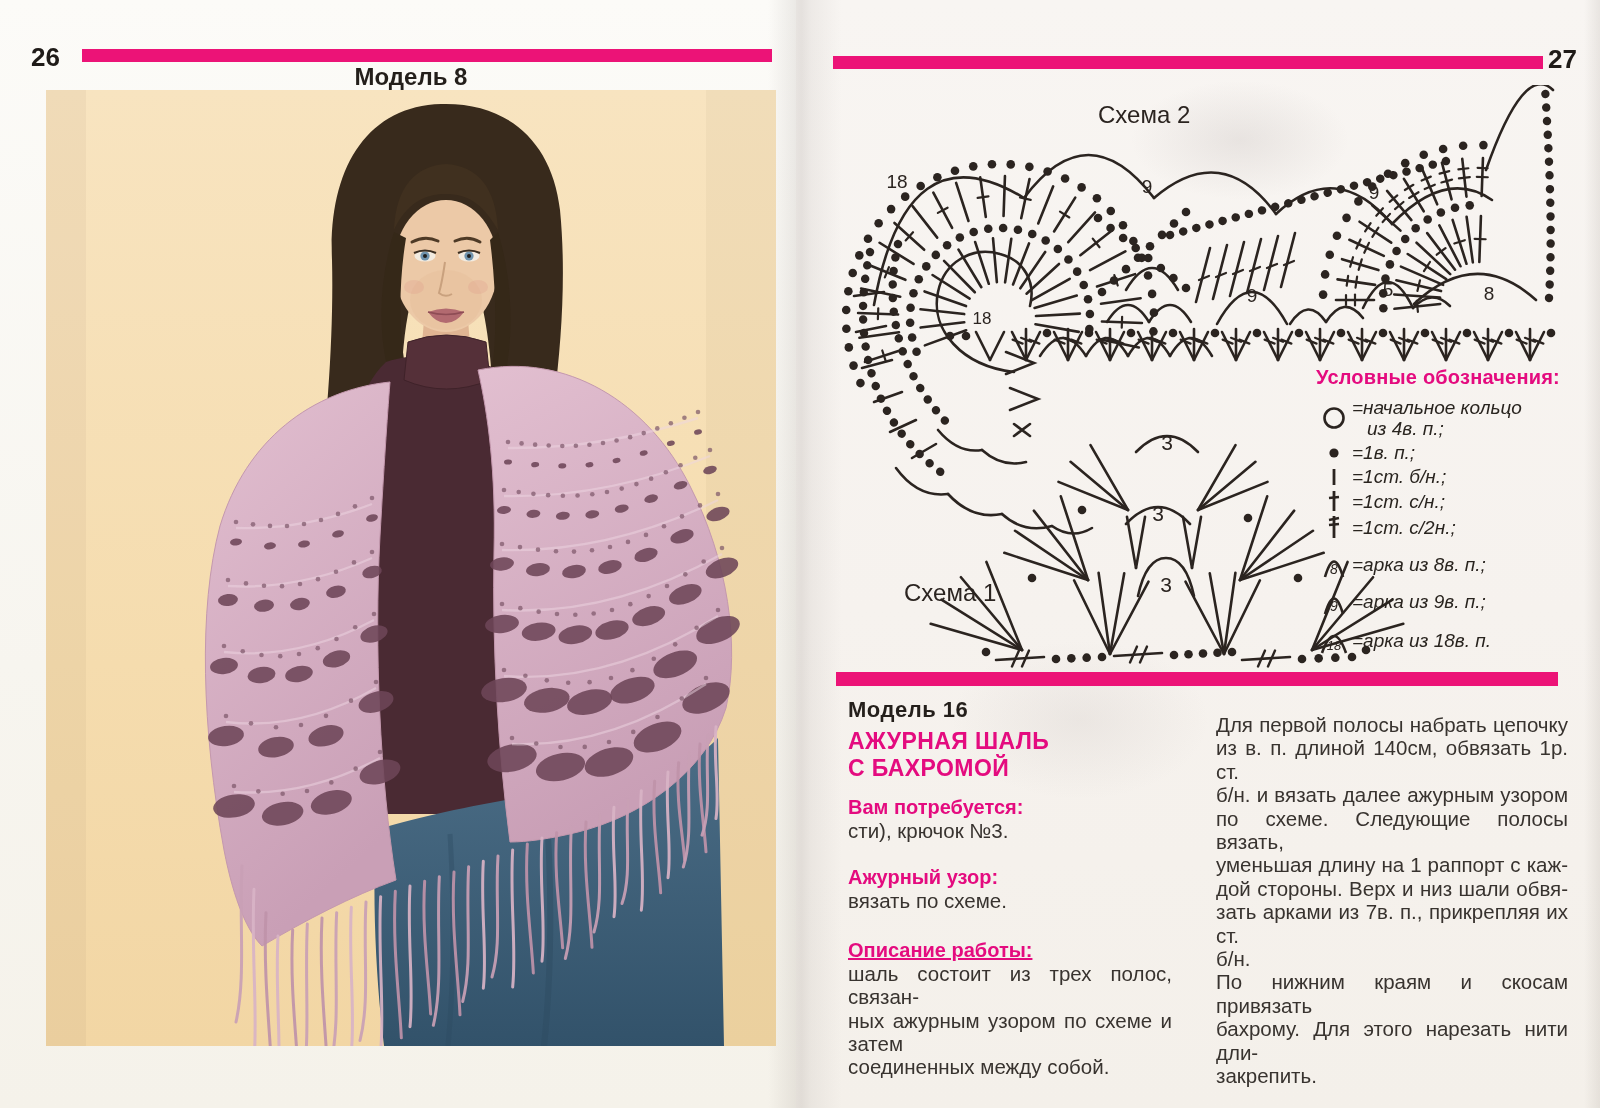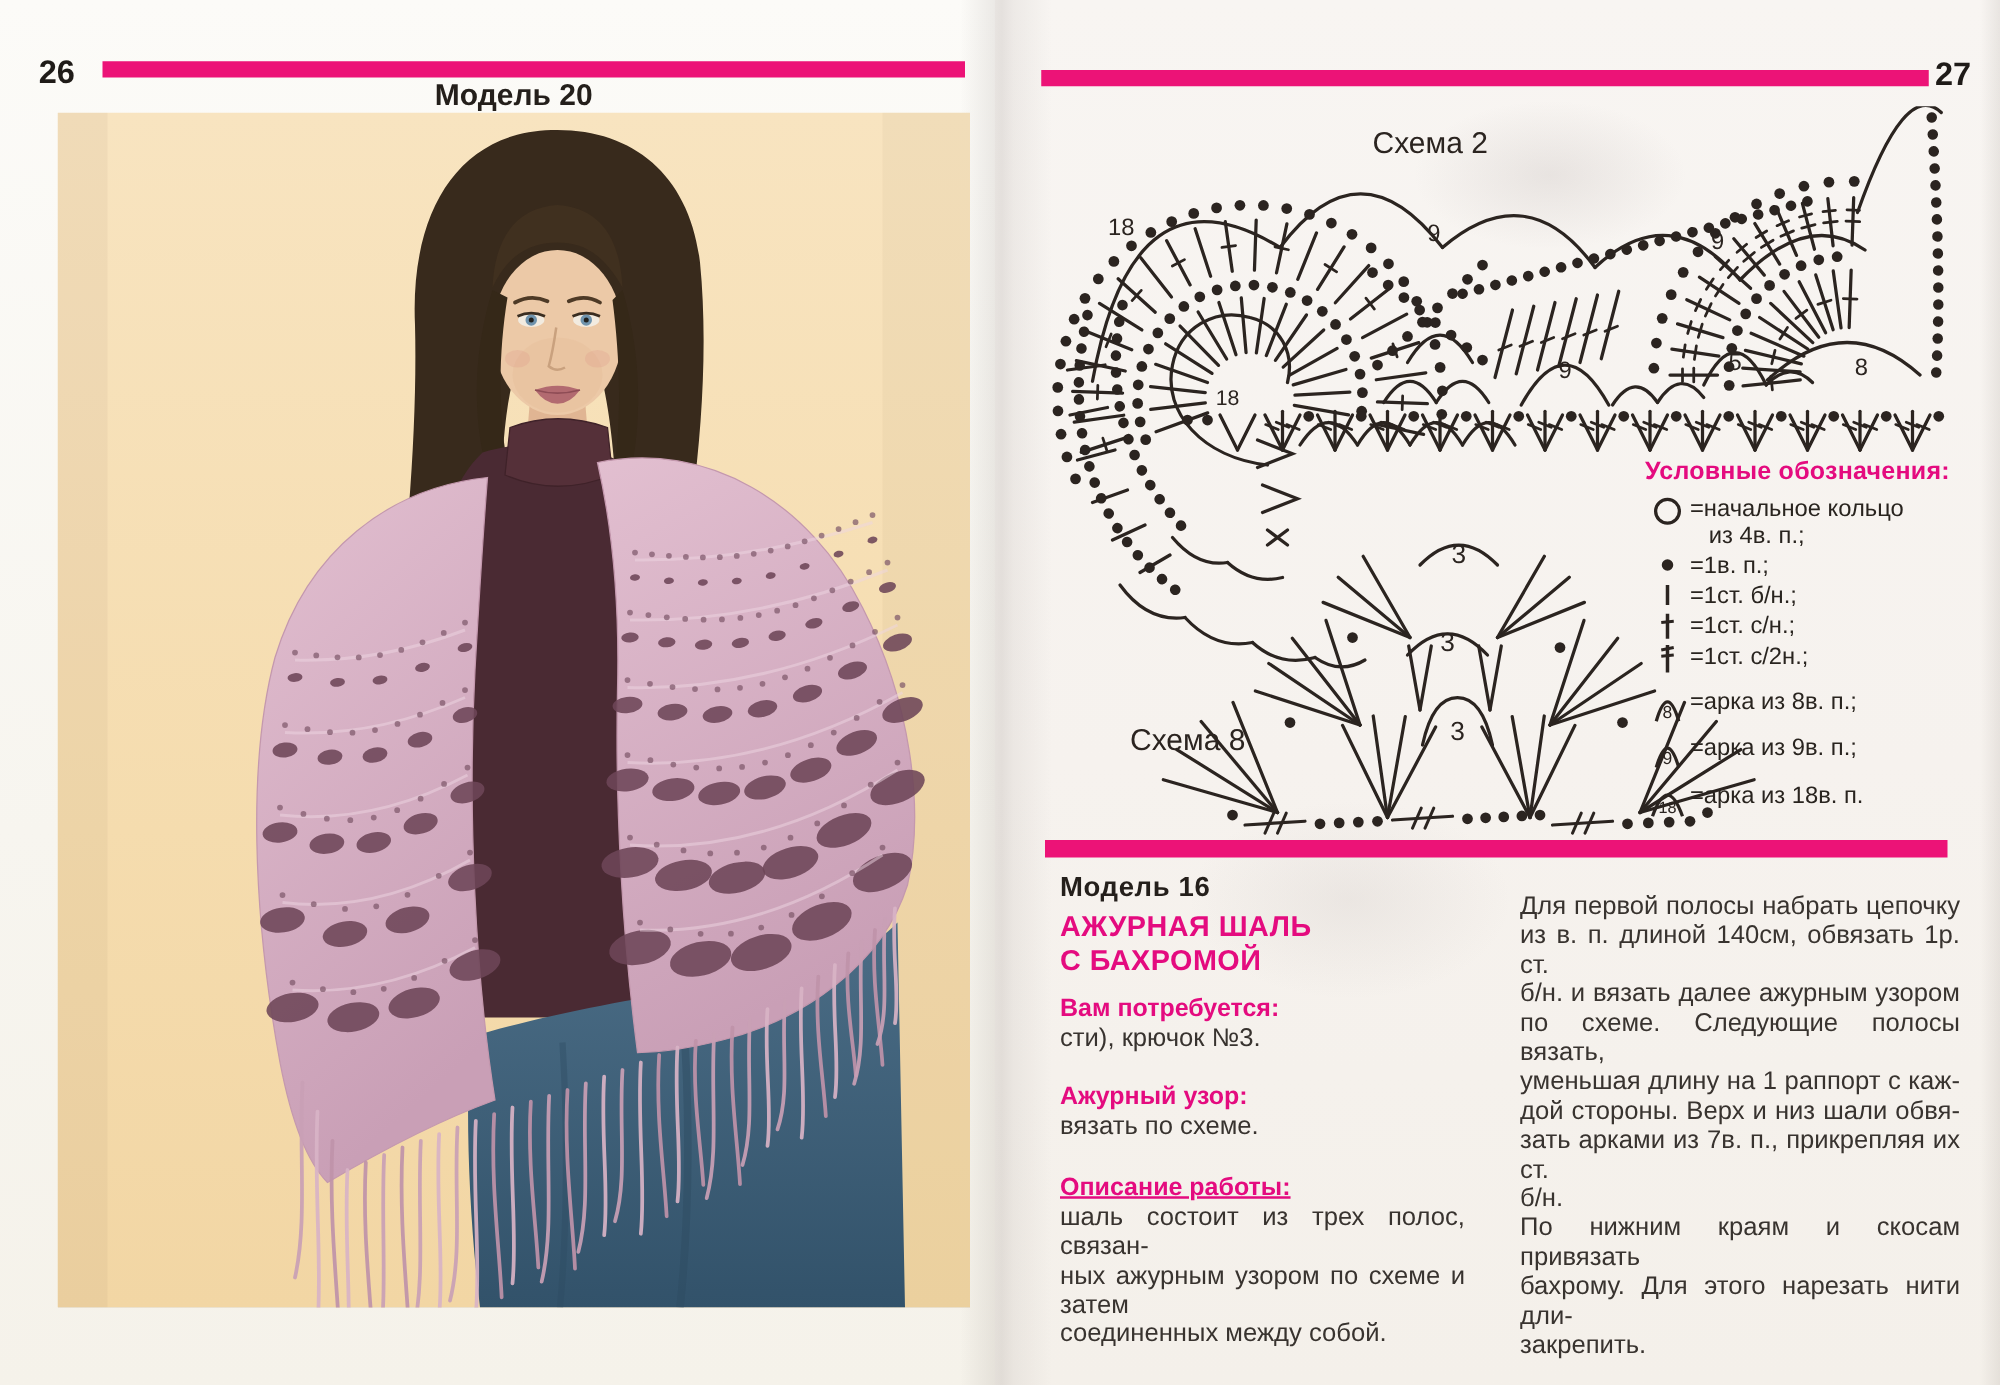--- a/index.html
+++ b/index.html
@@ -13,21 +13,21 @@
       background:linear-gradient(90deg,rgba(0,0,0,0) 0%,rgba(110,100,95,.14) 45%,rgba(110,100,95,.08) 58%,rgba(0,0,0,0) 100%);}
   .edge-right{position:absolute;right:0;top:0;width:16px;height:1108px;background:linear-gradient(270deg,rgba(120,110,100,.12),rgba(0,0,0,0));}
   .blotch{position:absolute;border-radius:50%;pointer-events:none;}
   .bar{position:absolute;height:13px;background:#ec1377;}
   .pagenum{position:absolute;font-weight:bold;font-size:26px;color:#1f1b18;}
   .hdr{position:absolute;font-weight:bold;font-size:24px;color:#241f1b;}
   .schema-label{position:absolute;font-size:24px;color:#2b2420;}
   .photo{position:absolute;left:46px;top:90px;width:730px;height:956px;box-shadow:inset 0 0 0 1px rgba(90,70,50,.15);}
   .legend{position:absolute;left:1316px;top:366px;width:274px;color:#29241f;}
   .legend-title{font-size:20px;font-weight:bold;color:#e40b7f;letter-spacing:.2px;}
-  .lrow{display:flex;align-items:flex-start;margin-top:3px;}
+  .lrow{display:flex;align-items:center;margin-top:3px;font-style:italic;}
   .lsym{width:36px;flex:0 0 36px;display:flex;justify-content:center;}
   .ltext{font-size:19px;line-height:21px;}
   .lindent{padding-left:15px;display:block;}
   .article-left{position:absolute;left:848px;top:697px;width:324px;color:#38332f;}
   .article-right{position:absolute;left:1216px;top:713px;width:352px;color:#38332f;}
   .model-title{font-size:22px;font-weight:bold;color:#241f1b;letter-spacing:.5px;}
   .pink-h{color:#e40b7f;font-weight:bold;}
   .big-pink{font-size:23px;line-height:27px;letter-spacing:.4px;margin-top:5px;}
   .sub-h{font-size:20px;margin-top:14px;}
   .tl{display:block;font-size:20.5px;line-height:23.4px;}
@@ -44,21 +44,21 @@
 
   <div class="page page-left"></div>
   <div class="page page-right"></div>
   <div class="gutter"></div>
   <div class="edge-right"></div>
   <div class="blotch" style="left:1130px;top:80px;width:220px;height:120px;background:radial-gradient(rgba(170,160,158,.20),rgba(0,0,0,0) 70%);"></div>
   <div class="blotch" style="left:950px;top:640px;width:260px;height:160px;background:radial-gradient(rgba(170,160,158,.14),rgba(0,0,0,0) 70%);"></div>
 
   <div class="pagenum" style="left:31px;top:42px;">26</div>
   <div class="bar" style="left:82px;top:49px;width:690px;"></div>
-  <div class="hdr" style="left:46px;top:63px;width:730px;text-align:center;">Модель 20</div>
+  <div class="hdr" style="left:46px;top:63px;width:730px;text-align:center;">Модель 8</div>
 
   <div class="bar" style="left:833px;top:56px;width:710px;"></div>
   <div class="pagenum" style="left:1548px;top:44px;">27</div>
 
   <svg class="photo" viewBox="0 0 730 956">
     <defs>
       <linearGradient id="bgG" x1="0" y1="0" x2="0" y2="1">
         <stop offset="0" stop-color="#f8e4c0"></stop>
           <stop offset="0.6" stop-color="#f5dcae"></stop>
           <stop offset="1" stop-color="#f2d6a4"></stop>
@@ -343,21 +343,21 @@
         <path d="M 622 682 C 619 722.8833333333333, 626 757.7666666666667, 622 787.6666666666666" stroke="#d8b3c6" stroke-width="3" fill="none" opacity="0.92" stroke-linecap="round"></path>
         <path d="M 632.6666666666666 672.6666666666666 C 629.6666666666666 710.75, 636.6666666666666 742.8333333333333, 638.6666666666666 770.3333333333333" stroke="#bf93a9" stroke-width="3" fill="none" opacity="0.92" stroke-linecap="round"></path>
         <path d="M 643.3333333333334 663.3333333333334 C 640.3333333333334 707.0166666666667, 647.3333333333334 744.7, 637.3333333333334 777" stroke="#c99fb5" stroke-width="3" fill="none" opacity="0.92" stroke-linecap="round"></path>
         <path d="M 654 654 C 651 695.6416666666667, 658 731.2833333333333, 660 761.8333333333334" stroke="#bf93a9" stroke-width="3" fill="none" opacity="0.92" stroke-linecap="round"></path>
         <path d="M 662 645.3333333333334 C 659 684.1750000000001, 666 717.0166666666667, 656 745.1666666666667" stroke="#c99fb5" stroke-width="3" fill="none" opacity="0.92" stroke-linecap="round"></path>
         <path d="M 670 636.6666666666666 C 667 672.7083333333333, 674 702.75, 670 728.5" stroke="#d8b3c6" stroke-width="3" fill="none" opacity="0.92" stroke-linecap="round"></path>
       </g>
   </svg>
 
   <div class="schema-label" style="left:1098px;top:101px;">Схема 2</div>
-  <div class="schema-label" style="left:904px;top:579px;">Схема 8</div>
+  <div class="schema-label" style="left:904px;top:579px;">Схема 1</div>
 
   <svg id="diagram" viewBox="830 85 760 600" style="position:absolute;left:830px;top:85px;width:760px;height:600px;">
     <g class="stroke">
 
       <path d="M 874 305 Q 906 126 1024 198"></path>
       <path d="M 1024 198 Q 1088 112 1154 198"></path>
       <path d="M 1154 198 Q 1222 140 1276 214"></path>
       <path d="M 1276 214 Q 1336 158 1392 224"></path>
       <path d="M 1392 224 Q 1446 168 1492 200"></path>
       <path d="M 1486 170 Q 1524 62 1553 90"></path>

